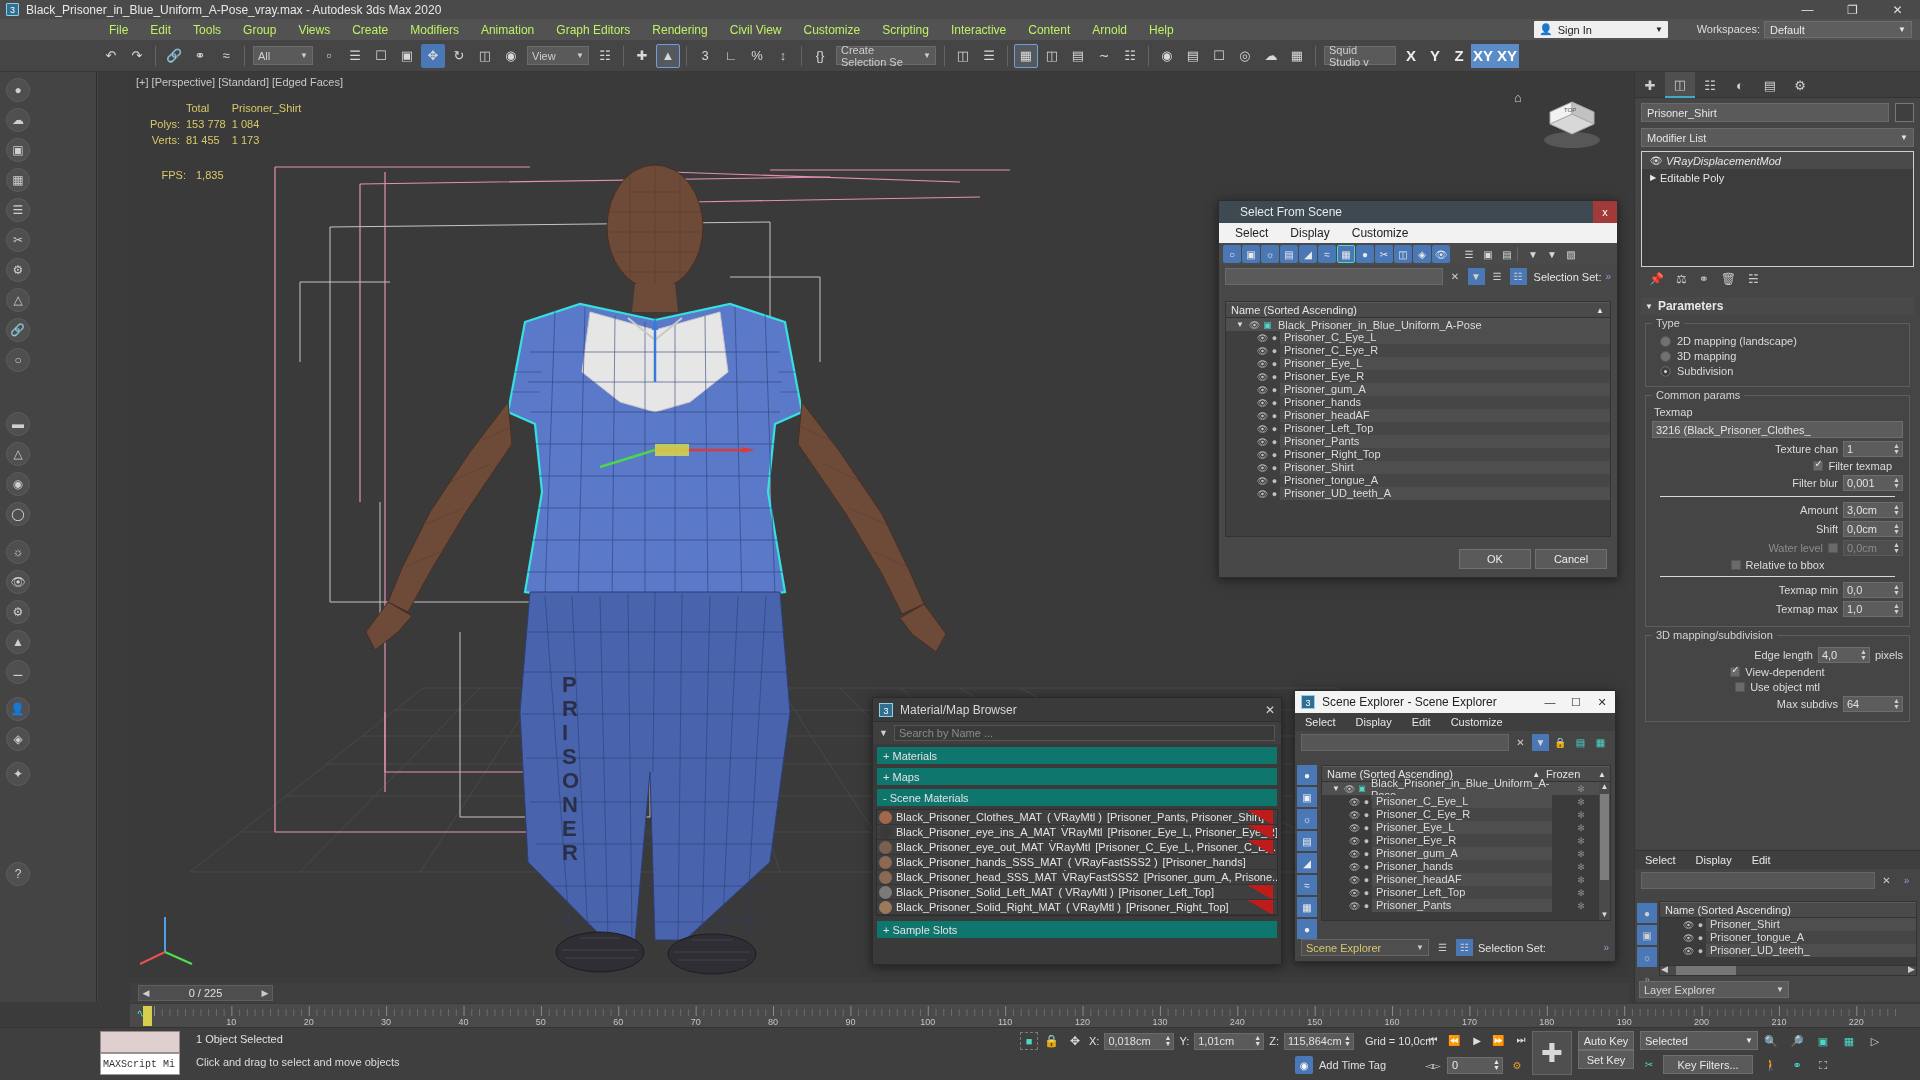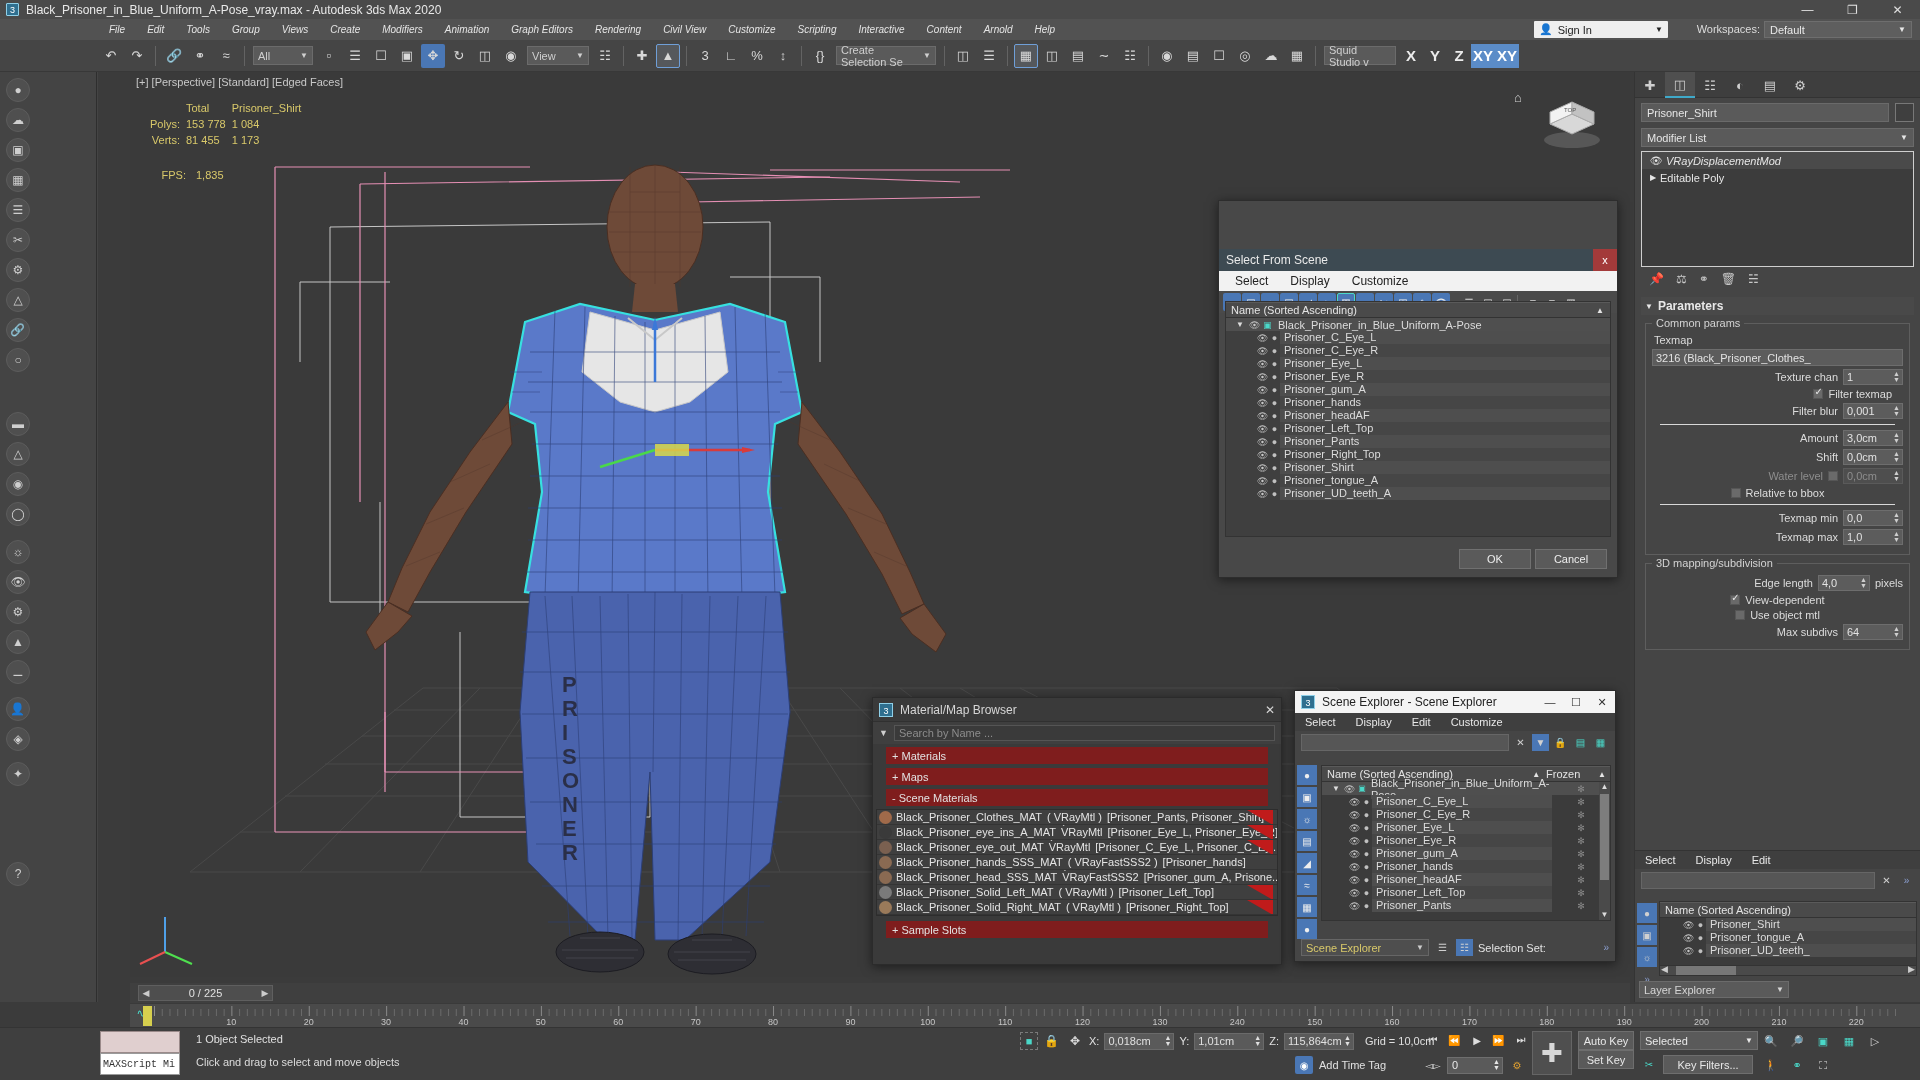--- a/index.html
+++ b/index.html
@@ -25,21 +25,21 @@
   .tb-title { font-size:12px; color:#e8e8e8; }
   .tb-btns { margin-left:auto; display:flex; height:19px; }
   .tb-btn { width:45px; height:19px; display:flex; align-items:center; justify-content:center;
             color:#e0e0e0; font-size:12px; }
 
   
   .menubar {
     position:absolute; left:0; top:19px; width:1920px; height:21px;
     background:#525252; display:flex; align-items:center; padding-left:98px;
   }
-  .menu-item { padding:2px 11px; font-size:10px; color:#e5e5e5; white-space:nowrap;font-style:italic; }
+  .menu-item { padding:2px 11px; font-size:12px; color:#bef264; white-space:nowrap; }
   .signin {
     position:absolute; right:252px; top:2px; width:134px; height:17px;
     background:#efefef; color:#222; font-size:11px;
     display:flex; align-items:center; padding:0 5px; border-radius:1px;
   }
   .signin .person { margin-right:5px; font-size:11px; }
   .signin .caret { margin-left:auto; font-size:8px; }
   .workspaces-lbl { position:absolute; right:160px; top:4px; font-size:11px; color:#dcdcdc; }
   .workspaces-sel {
     position:absolute; right:8px; top:2px; width:148px; height:17px;
@@ -179,21 +179,21 @@
   .orow .dot { width:11px; text-align:center; font-size:9px; color:#c0c0c0; }
   .orow .nm { background:#4e4e4e; padding:0 4px; height:13px; line-height:13px; flex:1; }
   .orow.alt .nm { background:#464646; }
   .win-close { margin-left:auto; width:22px; text-align:center; font-size:12px; }
 
   .sfs {
     position:absolute; left:1218px; top:200px; width:400px; height:378px;
     background:#484848; border:1px solid #2d2d2d; box-shadow:0 2px 10px rgba(0,0,0,.5);
   }
   .sfs-title { height:22px; background:#3d4a52; color:#eaeaea; font-size:12px;
-               display:flex; align-items:center; padding-left:7px;margin-top:48px; }
+               display:flex; align-items:center; padding-left:21px; }
   .sfs-x { margin-left:auto; width:24px; height:22px; background:#a33a3a; color:#fff;
            display:flex; align-items:center; justify-content:center; font-size:11px; }
   .sfs-menu { height:20px; background:#f2f2f2; color:#222; font-size:12px;
               display:flex; align-items:center; gap:22px; padding-left:16px; }
   .sfs-icons { height:22px; background:#4a4a4a; display:flex; align-items:center; padding:0 4px; gap:1px; }
   .sfs-iconbtn { width:18px; height:18px; display:flex; align-items:center; justify-content:center;
                  font-size:10px; color:#e8e8e8; background:#4a77b5; border-radius:2px; }
   .sfs-iconbtn.plain { background:transparent; color:#d8d8d8; }
   .sfs-list { position:absolute; left:6px; top:100px; right:6px; bottom:40px; background:#3f3f3f;
               border:1px solid #333; overflow:hidden; }
@@ -204,21 +204,21 @@
   .mmb {
     position:absolute; left:872px; top:697px; width:410px; height:268px;
     background:#3a3a3a; border:1px solid #2b2b2b; box-shadow:0 2px 10px rgba(0,0,0,.5);
   }
   .mmb-title { height:24px; background:#3a3a3a; display:flex; align-items:center; padding-left:6px;
                font-size:12px; color:#d6d6d6; border-bottom:1px solid #303030; }
   .mmb-search { height:22px; display:flex; align-items:center; gap:6px; padding:0 6px;
                 background:#3f3f3f; }
   .mmb-searchin { flex:1; height:16px; background:#3a3a3a; border:1px solid #555;
                   color:#8c8c8c; font-size:11px; display:flex; align-items:center; padding:0 4px; }
-  .mmb-sec { height:19px; background:#7f1d1d; border:1px solid #3a3a3a; margin:2px 12px;
+  .mmb-sec { height:19px; background:#0f766e; border:1px solid #3a3a3a; margin:2px 3px;
              display:flex; align-items:center; font-size:11px; color:#e2e2e2; padding-left:6px; }
   .mmb-list { margin:0 3px; background:#3a3a3a; border:1px solid #2d2d2d; }
   .matrow { height:15px; display:flex; align-items:center; font-size:11px; color:#e4e4e4;
             background:#3f3f3f; border-bottom:1px solid #343434; position:relative; overflow:hidden; }
   .matrow .sw { width:13px; height:13px; margin:0 4px 0 2px; border-radius:50%; flex:none; }
   .matrow .red-corner { position:absolute; right:4px; top:0; width:0; height:0;
                         border-style:solid; border-width:0 26px 15px 0; border-color:transparent #c01b1b transparent transparent; }
 
   .sexp {
     position:absolute; left:1294px; top:690px; width:322px; height:272px;
@@ -635,20 +635,35 @@
       <span class="b">🗑</span>
       <span class="b">☵</span>
     </div>
 
     <div class="rollout">
       <div class="rollout-hd">
         <span class="tri">▼</span>
         <span>Parameters</span>
       </div>
 
+      <div class="grp">
+        <div class="grp-title">Type</div>
+        <div class="radio-row">
+          <span class="radio"></span>
+          <span>2D mapping (landscape)</span>
+        </div>
+        <div class="radio-row">
+          <span class="radio"></span>
+          <span>3D mapping</span>
+        </div>
+        <div class="radio-row">
+          <span class="radio on"></span>
+          <span>Subdivision</span>
+        </div>
+      </div>
 
       <div class="grp">
         <div class="grp-title">Common params</div>
         <div style="font-size:11px;color:#dcdcdc;margin:2px 0 3px 2px;">Texmap</div>
         <div class="spin" style="width:100%;height:17px;">3216 (Black_Prisoner_Clothes_</div>
 
         <div class="frow" style="justify-content:flex-end;">
           <span class="lbl">Texture chan</span>
           <span class="spin" style="width:60px;">1<span class="sp">▲<br>▼</span></span>
         </div>

